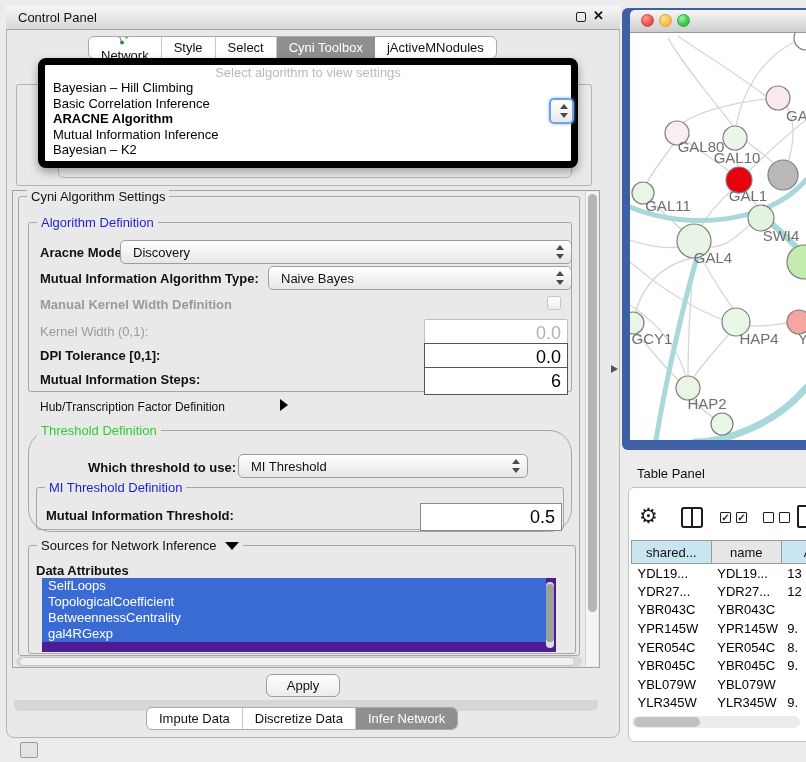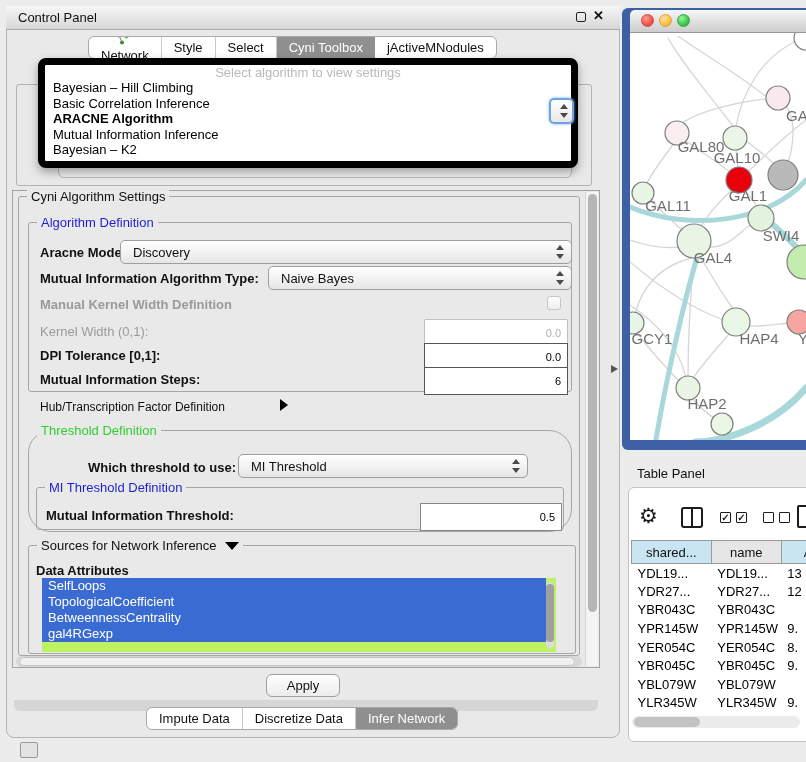--- a/index.html
+++ b/index.html
@@ -52,33 +52,33 @@
   .plain { font-weight:normal; }
 
   .combo { position:absolute; background:linear-gradient(#ffffff,#e6e6e6); border:1px solid #9e9e9e;
     border-radius:5px; font-size:13px; color:#111; }
   .combo .cval { position:absolute; left:12px; top:4px; white-space:nowrap; }
   .stepper { position:absolute; right:7px; top:4px; width:9px; height:14px; }
   .stepper:before, .stepper:after { content:""; position:absolute; left:1px; border-left:4px solid transparent; border-right:4px solid transparent; }
   .stepper:before { top:0; border-bottom:5px solid #4a4a4a; }
   .stepper:after { bottom:0; border-top:5px solid #4a4a4a; }
 
-  .numfield { position:absolute; height:28px; background:#fff; border:1px solid #555; font-size:11px;
+  .numfield { position:absolute; height:28px; background:#fff; border:1px solid #555; font-size:18px;
     text-align:right; padding-right:6px; font-family:"Liberation Sans",sans-serif; color:#000; }
   .numfield.disabled { border:1px solid #c0c0c0; color:#b0b0b0; border-radius:2px; }
 
   .checkbox { position:absolute; width:14px; height:14px; border:1px solid #c6c6c6; border-radius:3px;
     background:linear-gradient(#fdfdfd,#eee); }
 
   .tri-right { display:inline-block; width:0; height:0; border-top:6px solid transparent;
     border-bottom:6px solid transparent; border-left:8px solid #000; }
   .tri-down { display:inline-block; width:0; height:0; border-left:7px solid transparent;
     border-right:7px solid transparent; border-top:8px solid #000; }
 
-  #attr-list { left:42px; top:578px; width:514px; height:74px; background:#bef264; overflow:hidden; }
+  #attr-list { left:42px; top:578px; width:514px; height:74px; background:#4c1d95; overflow:hidden; }
   .attr-item { height:16px; line-height:16px; background:#3a6bd3; color:#fff; font-size:13px; padding-left:6px; width:504px; }
   #attr-vsb { left:546px; top:582px; width:8px; height:66px; background:#dcdcdc; border-radius:4px; }
   #attr-vsb .thumb { position:absolute; left:0; top:2px; width:8px; height:58px; background:#9f9f9f; border-radius:4px; }
 
   #settings-vsb { left:585px; top:192px; width:13px; height:474px; background:#f4f4f4; border-left:1px solid #d5d5d5; }
   #settings-vsb .thumb { position:absolute; left:2px; top:2px; width:9px; height:418px; background:#b5b5b5; border-radius:5px; }
   #settings-hsb { left:16px; top:656px; width:566px; height:11px; background:#d8d8d8; border-radius:6px; }
   #settings-hsb .thumb { position:absolute; left:3px; top:1px; width:556px; height:9px; background:#f0f0f0; border:1px solid #c4c4c4; border-radius:5px; }
 
   #apply-btn { left:266px; top:674px; width:74px; height:23px; background:linear-gradient(#fefefe,#ececec);

